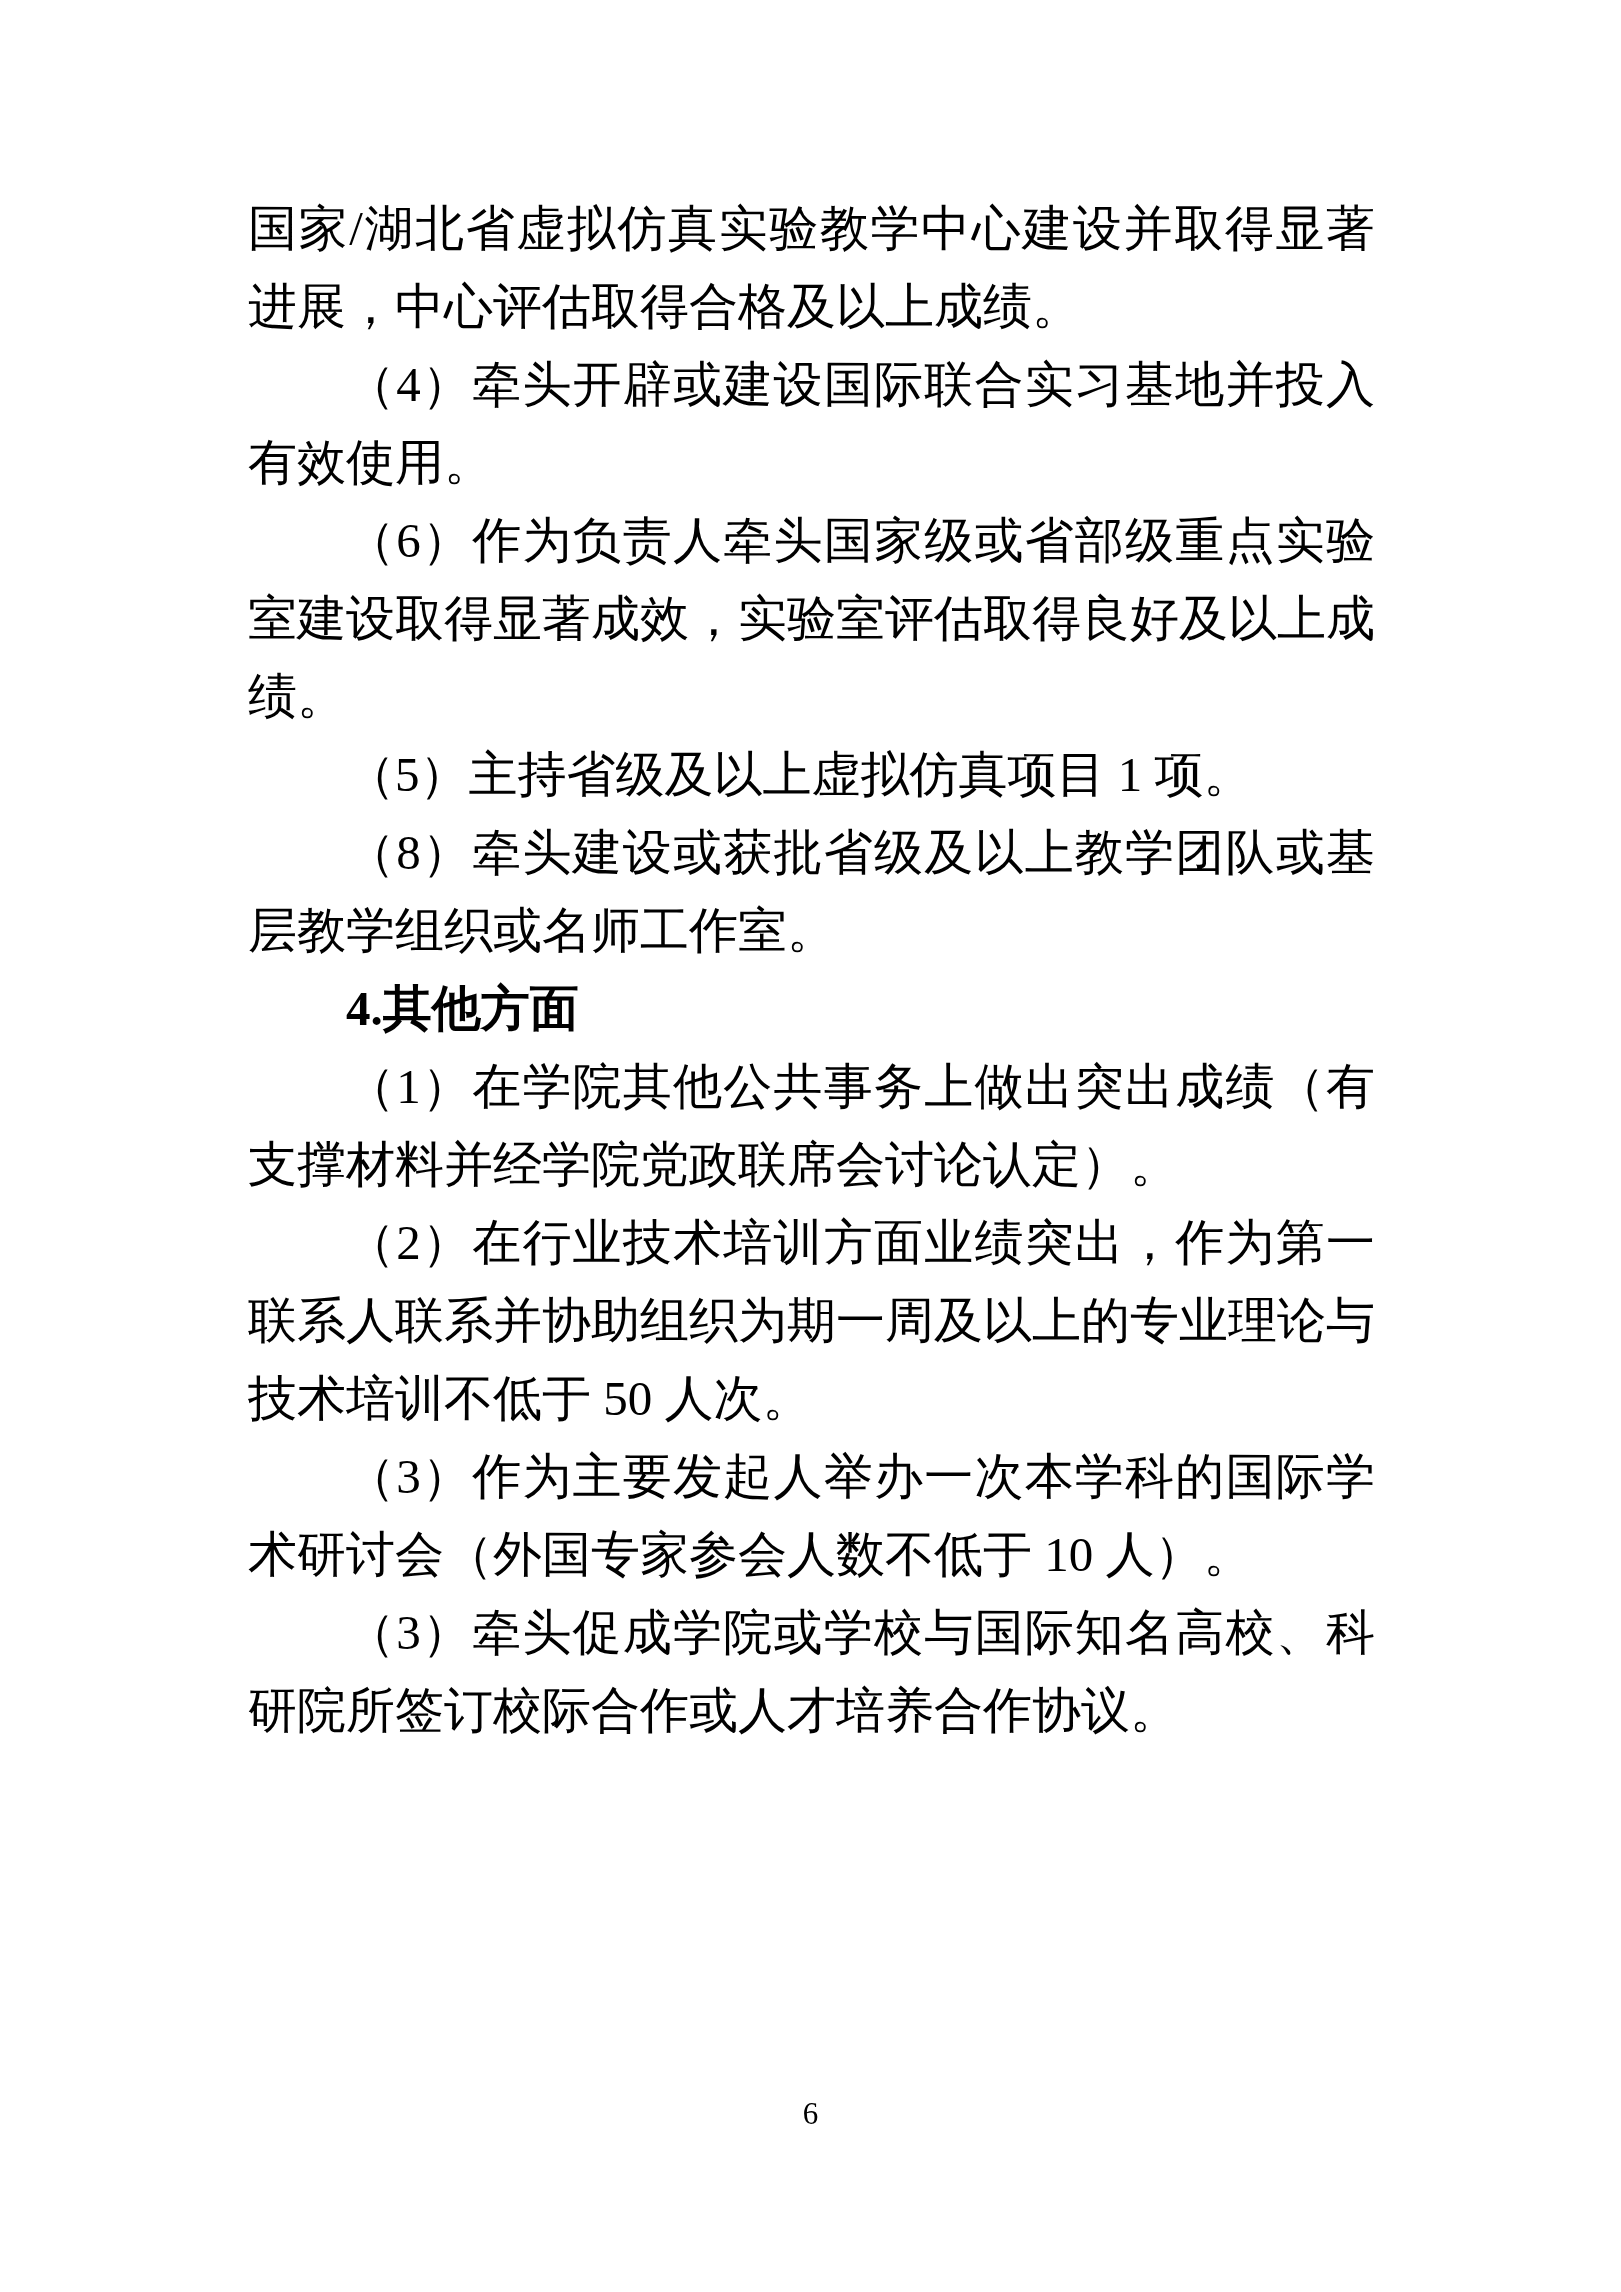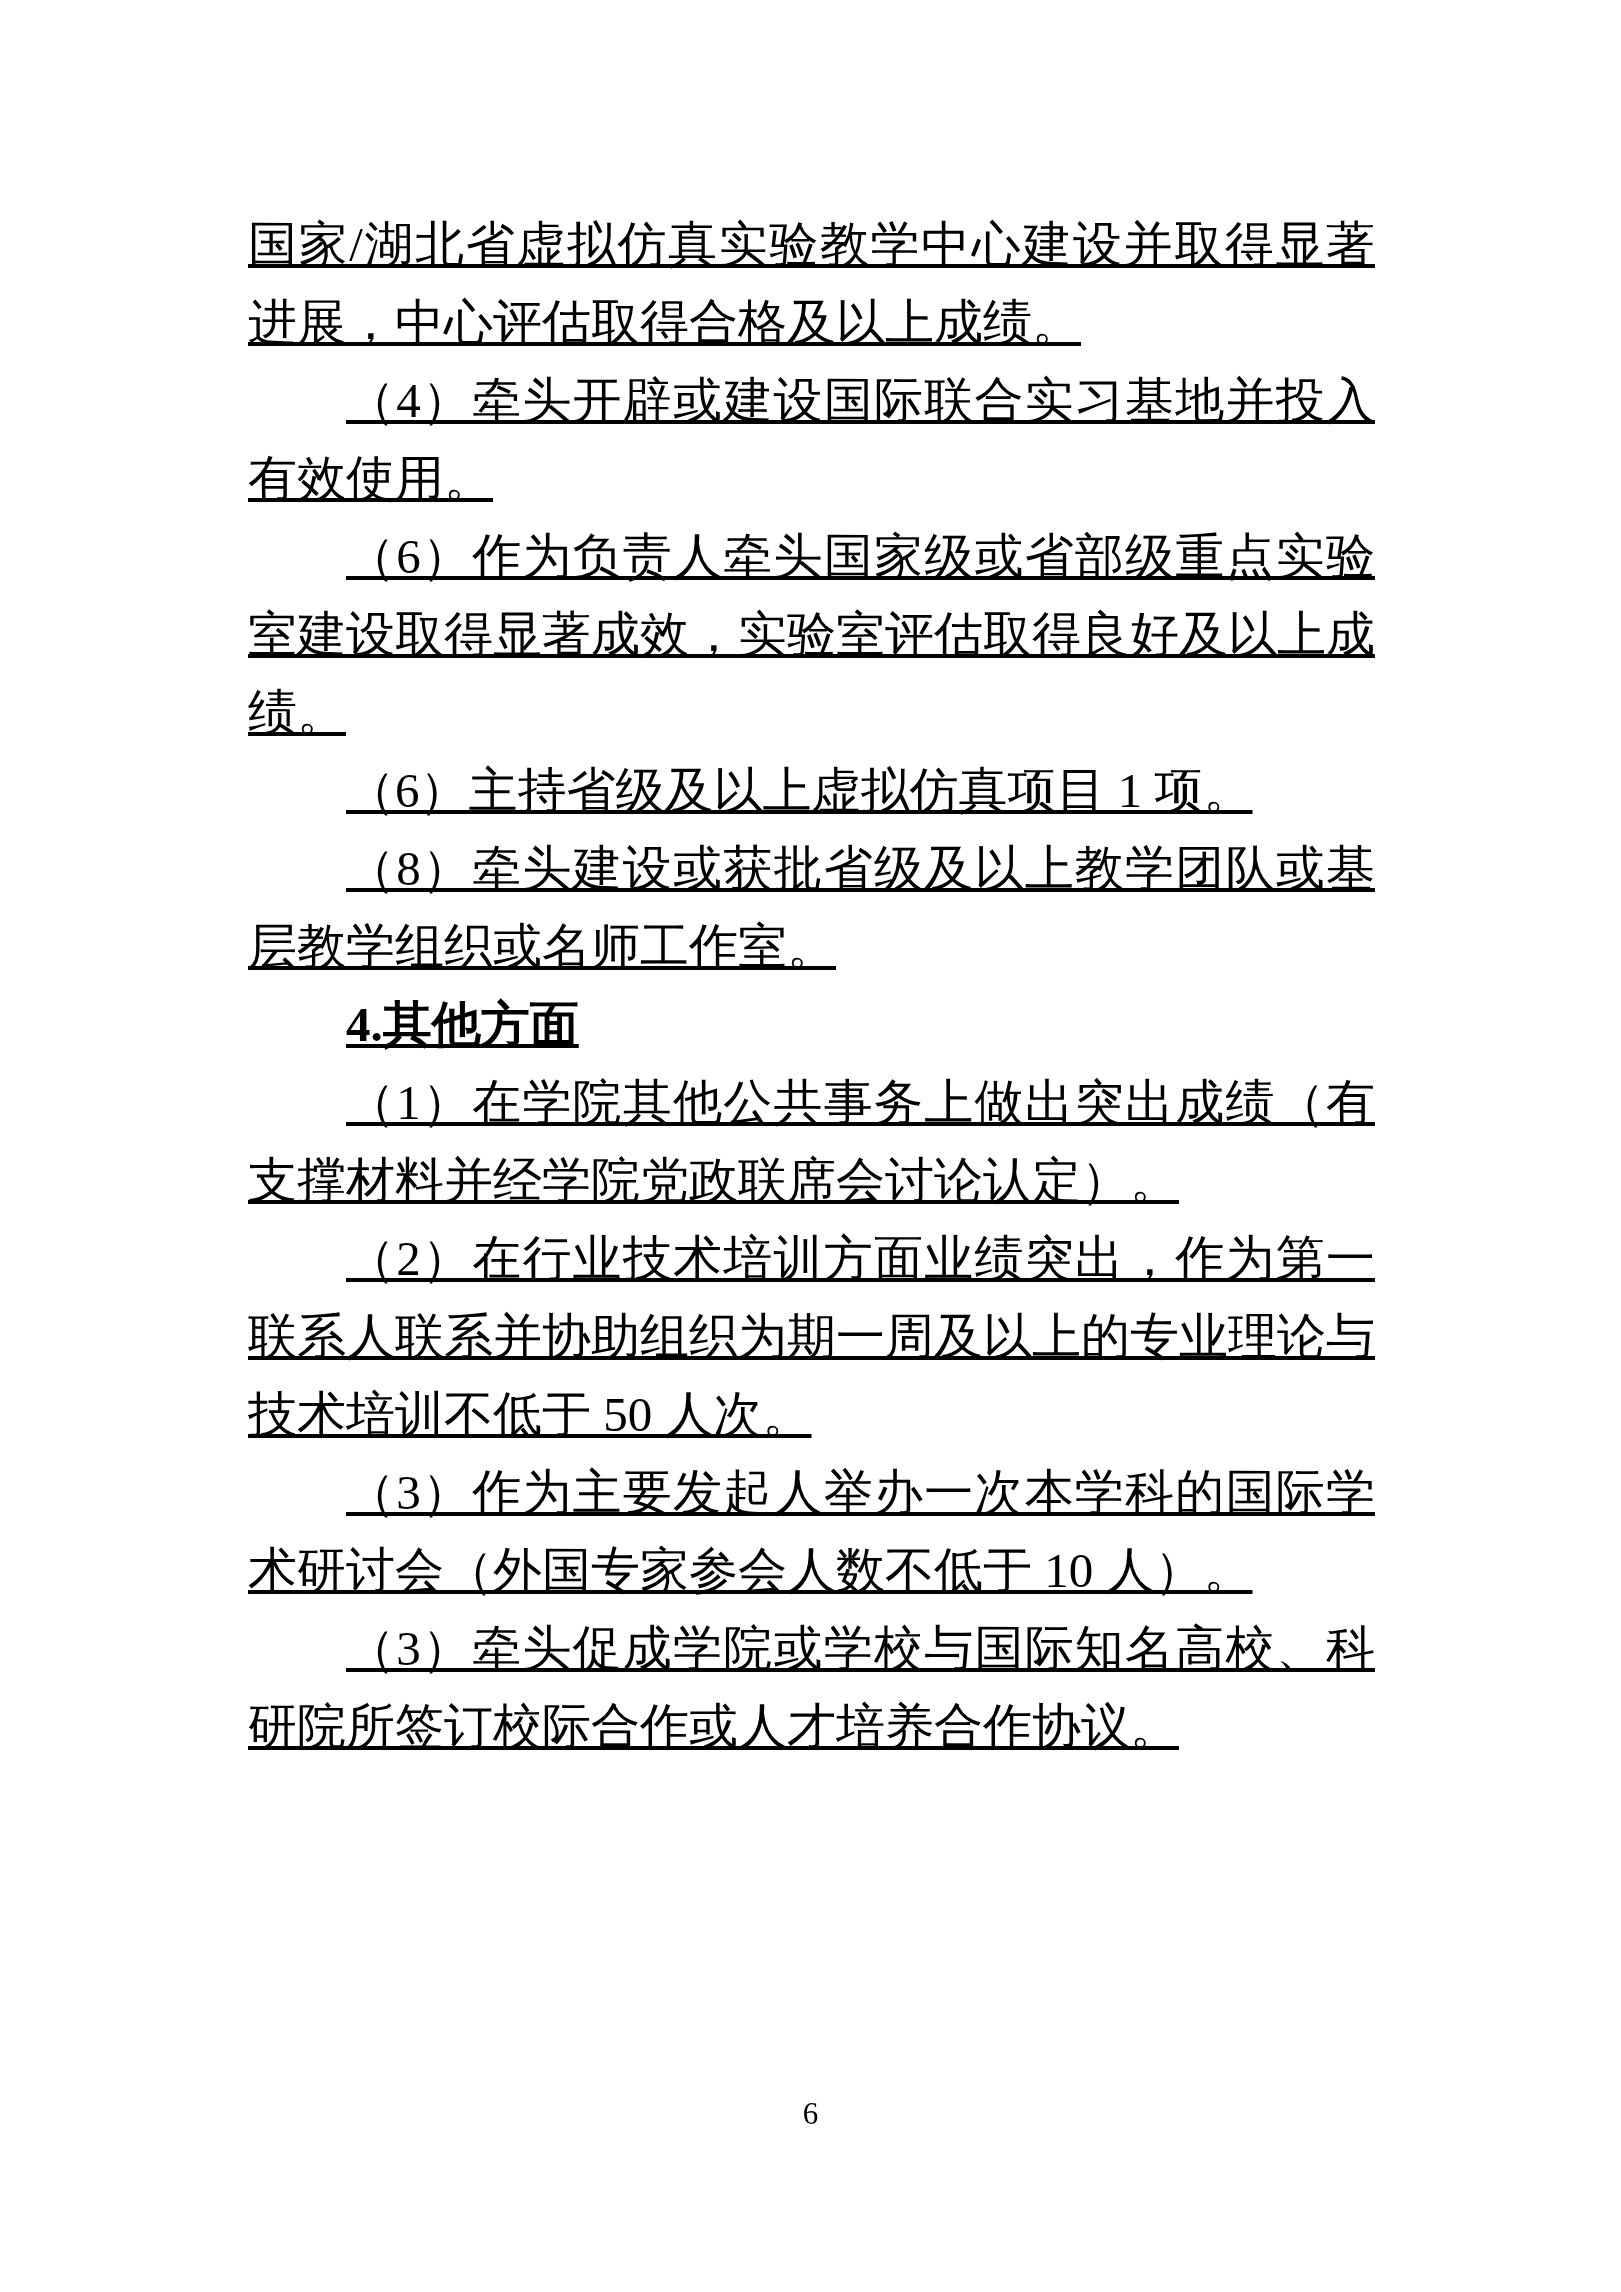--- a/index.html
+++ b/index.html
@@ -12,27 +12,26 @@
     width: 1621px;
     height: 2293px;
     background: #ffffff;
     overflow: hidden;
     font-family: "Liberation Serif", "DejaVu Serif", serif;
     color: #000000;
   }
   .text-block {
     position: absolute;
     left: 248px;
-    top: 206px;
+    top: 190px;
     width: 1127px;
     font-size: 49px;
     line-height: 78px;
     text-align: justify;
     text-justify: inter-character;
-    text-decoration: underline;
   }
   .text-block p {
     margin: 0;
     padding: 0;
     word-break: break-all;
   }
   .text-block p.indent {
     text-indent: 98px;
   }
   .text-block p.heading {
@@ -51,21 +50,21 @@
   }
 </style>
 </head>
 <body>
 
 <div class="page" style="background: rgb(255, 255, 255); color: rgb(0, 0, 0);">
   <div class="text-block">
       <p class="">国家/湖北省虚拟仿真实验教学中心建设并取得显著进展，中心评估取得合格及以上成绩。</p>
       <p class="indent">（4）牵头开辟或建设国际联合实习基地并投入有效使用。</p>
       <p class="indent">（6）作为负责人牵头国家级或省部级重点实验室建设取得显著成效，实验室评估取得良好及以上成绩。</p>
-      <p class="indent">（6）主持省级及以上虚拟仿真项目 1 项。</p>
+      <p class="indent">（5）主持省级及以上虚拟仿真项目 1 项。</p>
       <p class="indent">（8）牵头建设或获批省级及以上教学团队或基层教学组织或名师工作室。</p>
       <p class="heading indent">4.其他方面</p>
       <p class="indent">（1）在学院其他公共事务上做出突出成绩（有支撑材料并经学院党政联席会讨论认定）。</p>
       <p class="indent">（2）在行业技术培训方面业绩突出，作为第一联系人联系并协助组织为期一周及以上的专业理论与技术培训不低于 50 人次。</p>
       <p class="indent">（3）作为主要发起人举办一次本学科的国际学术研讨会（外国专家参会人数不低于 10 人）。</p>
       <p class="indent">（3）牵头促成学院或学校与国际知名高校、科研院所签订校际合作或人才培养合作协议。</p>
     </div>
   <div class="page-number">6</div>
 </div>
 

